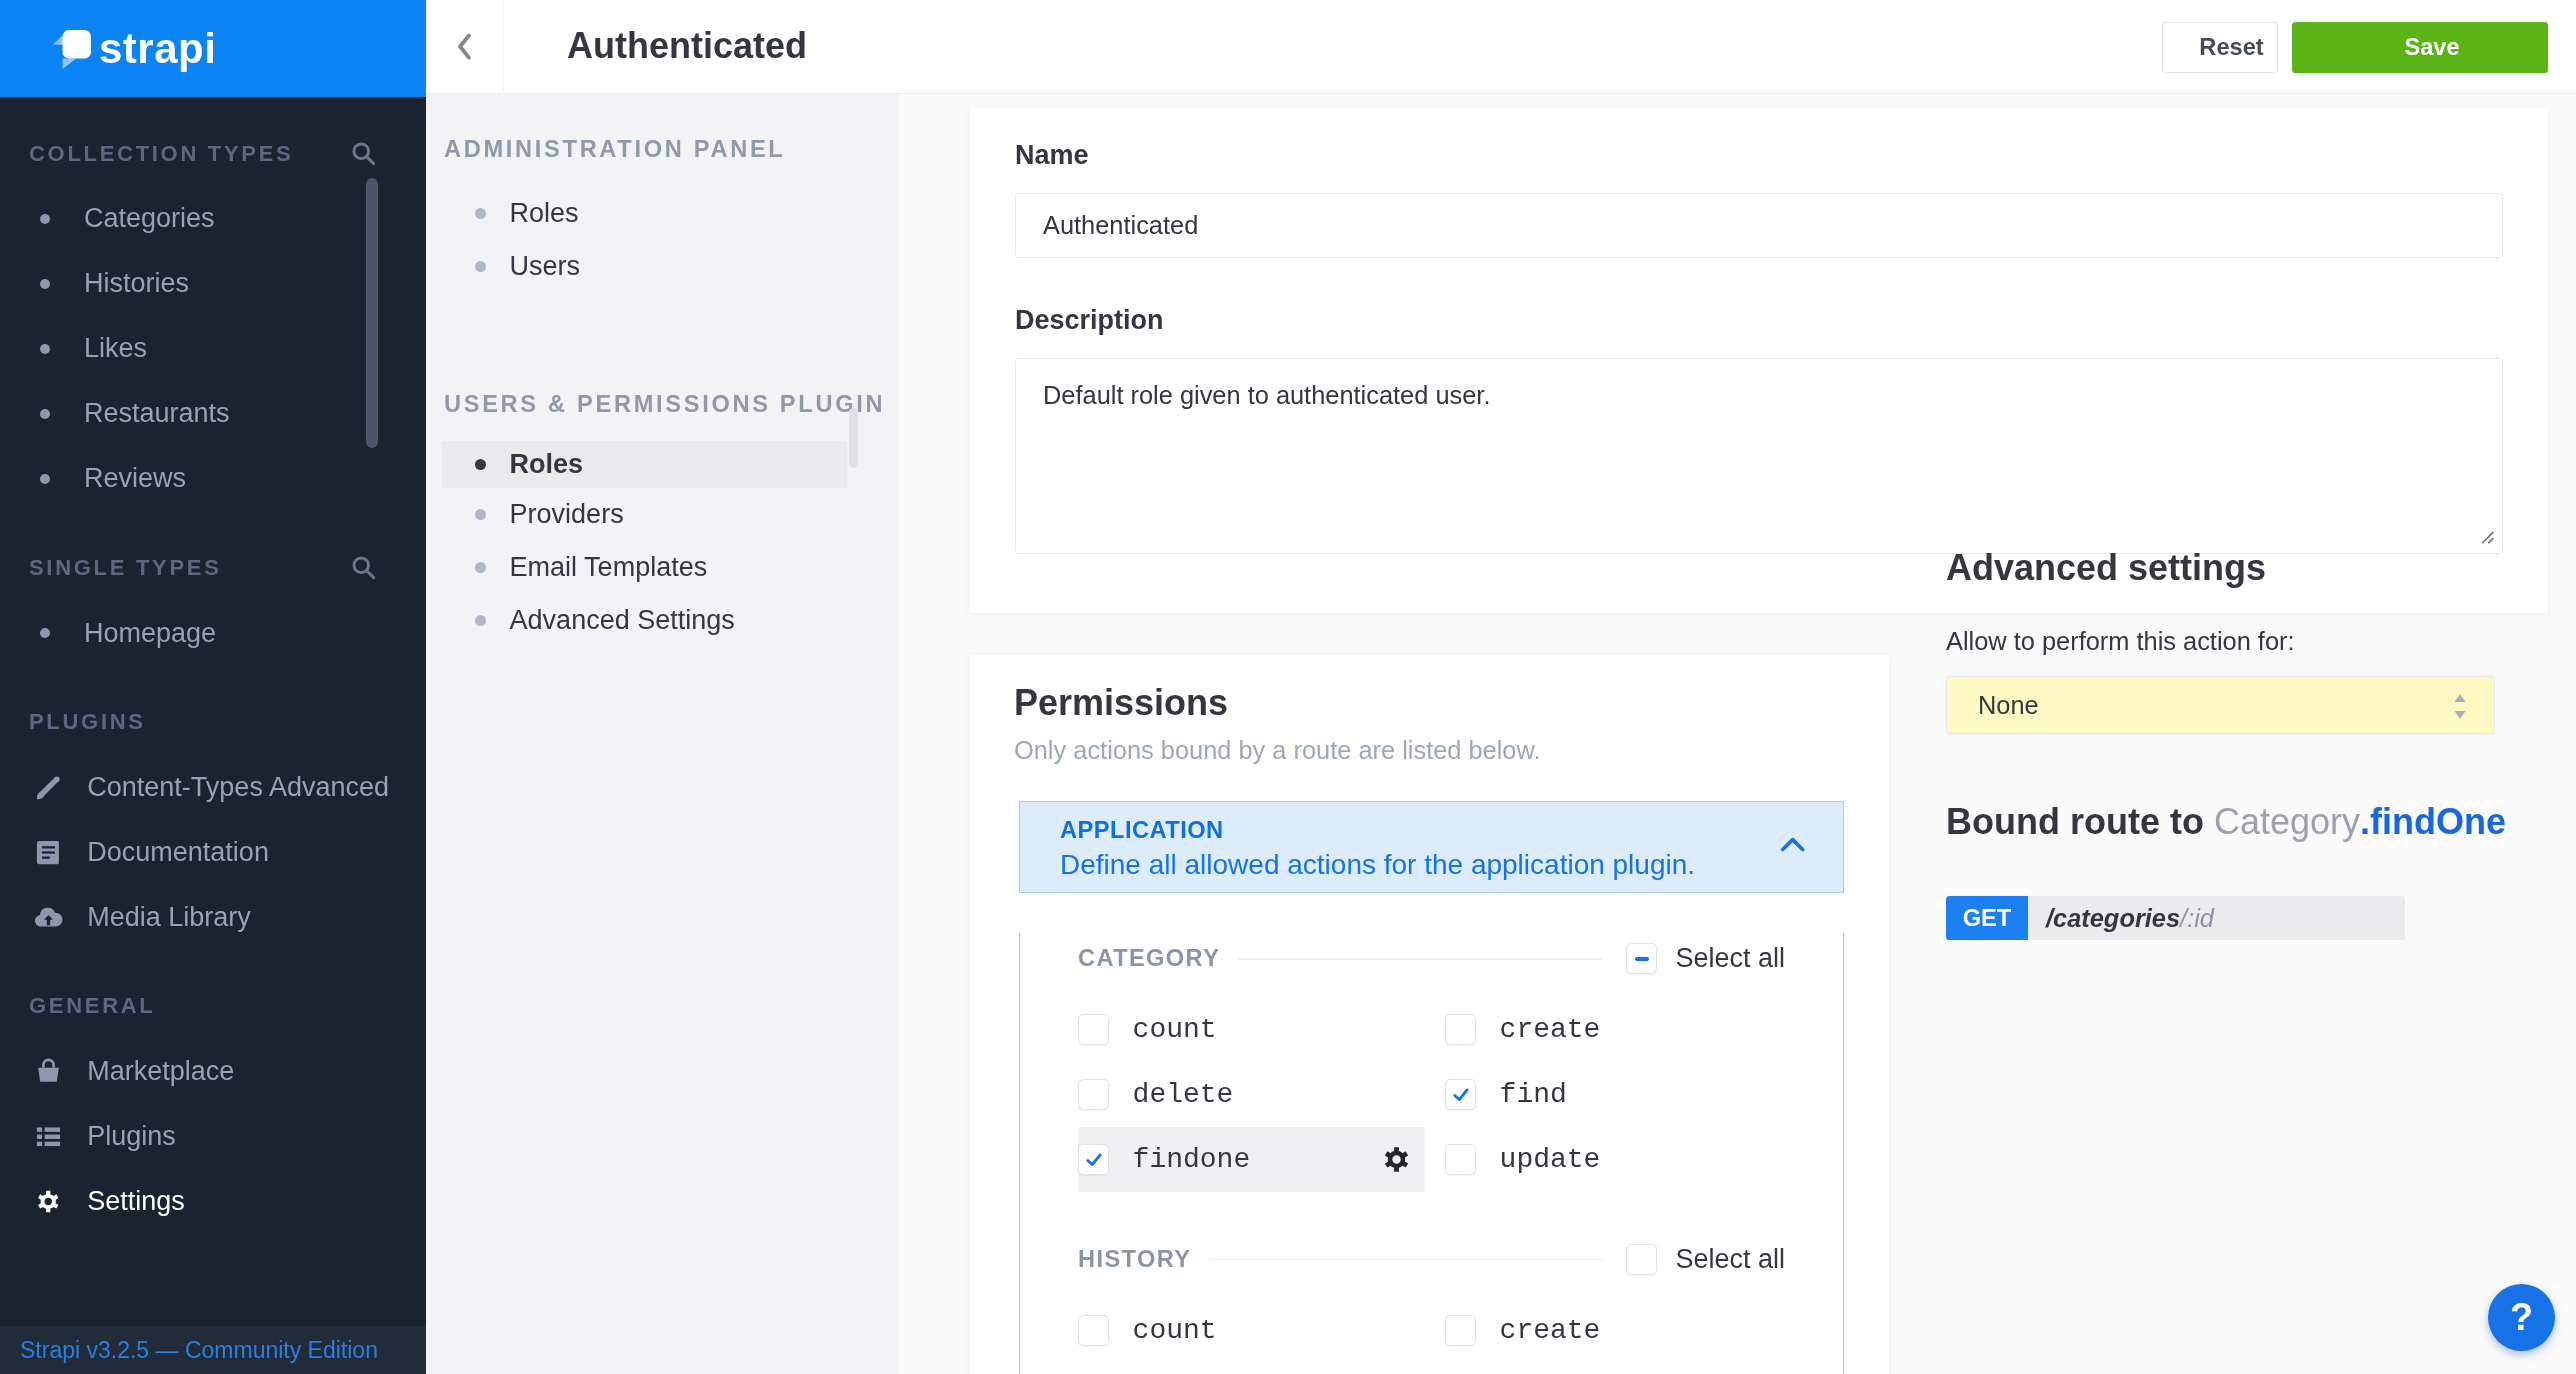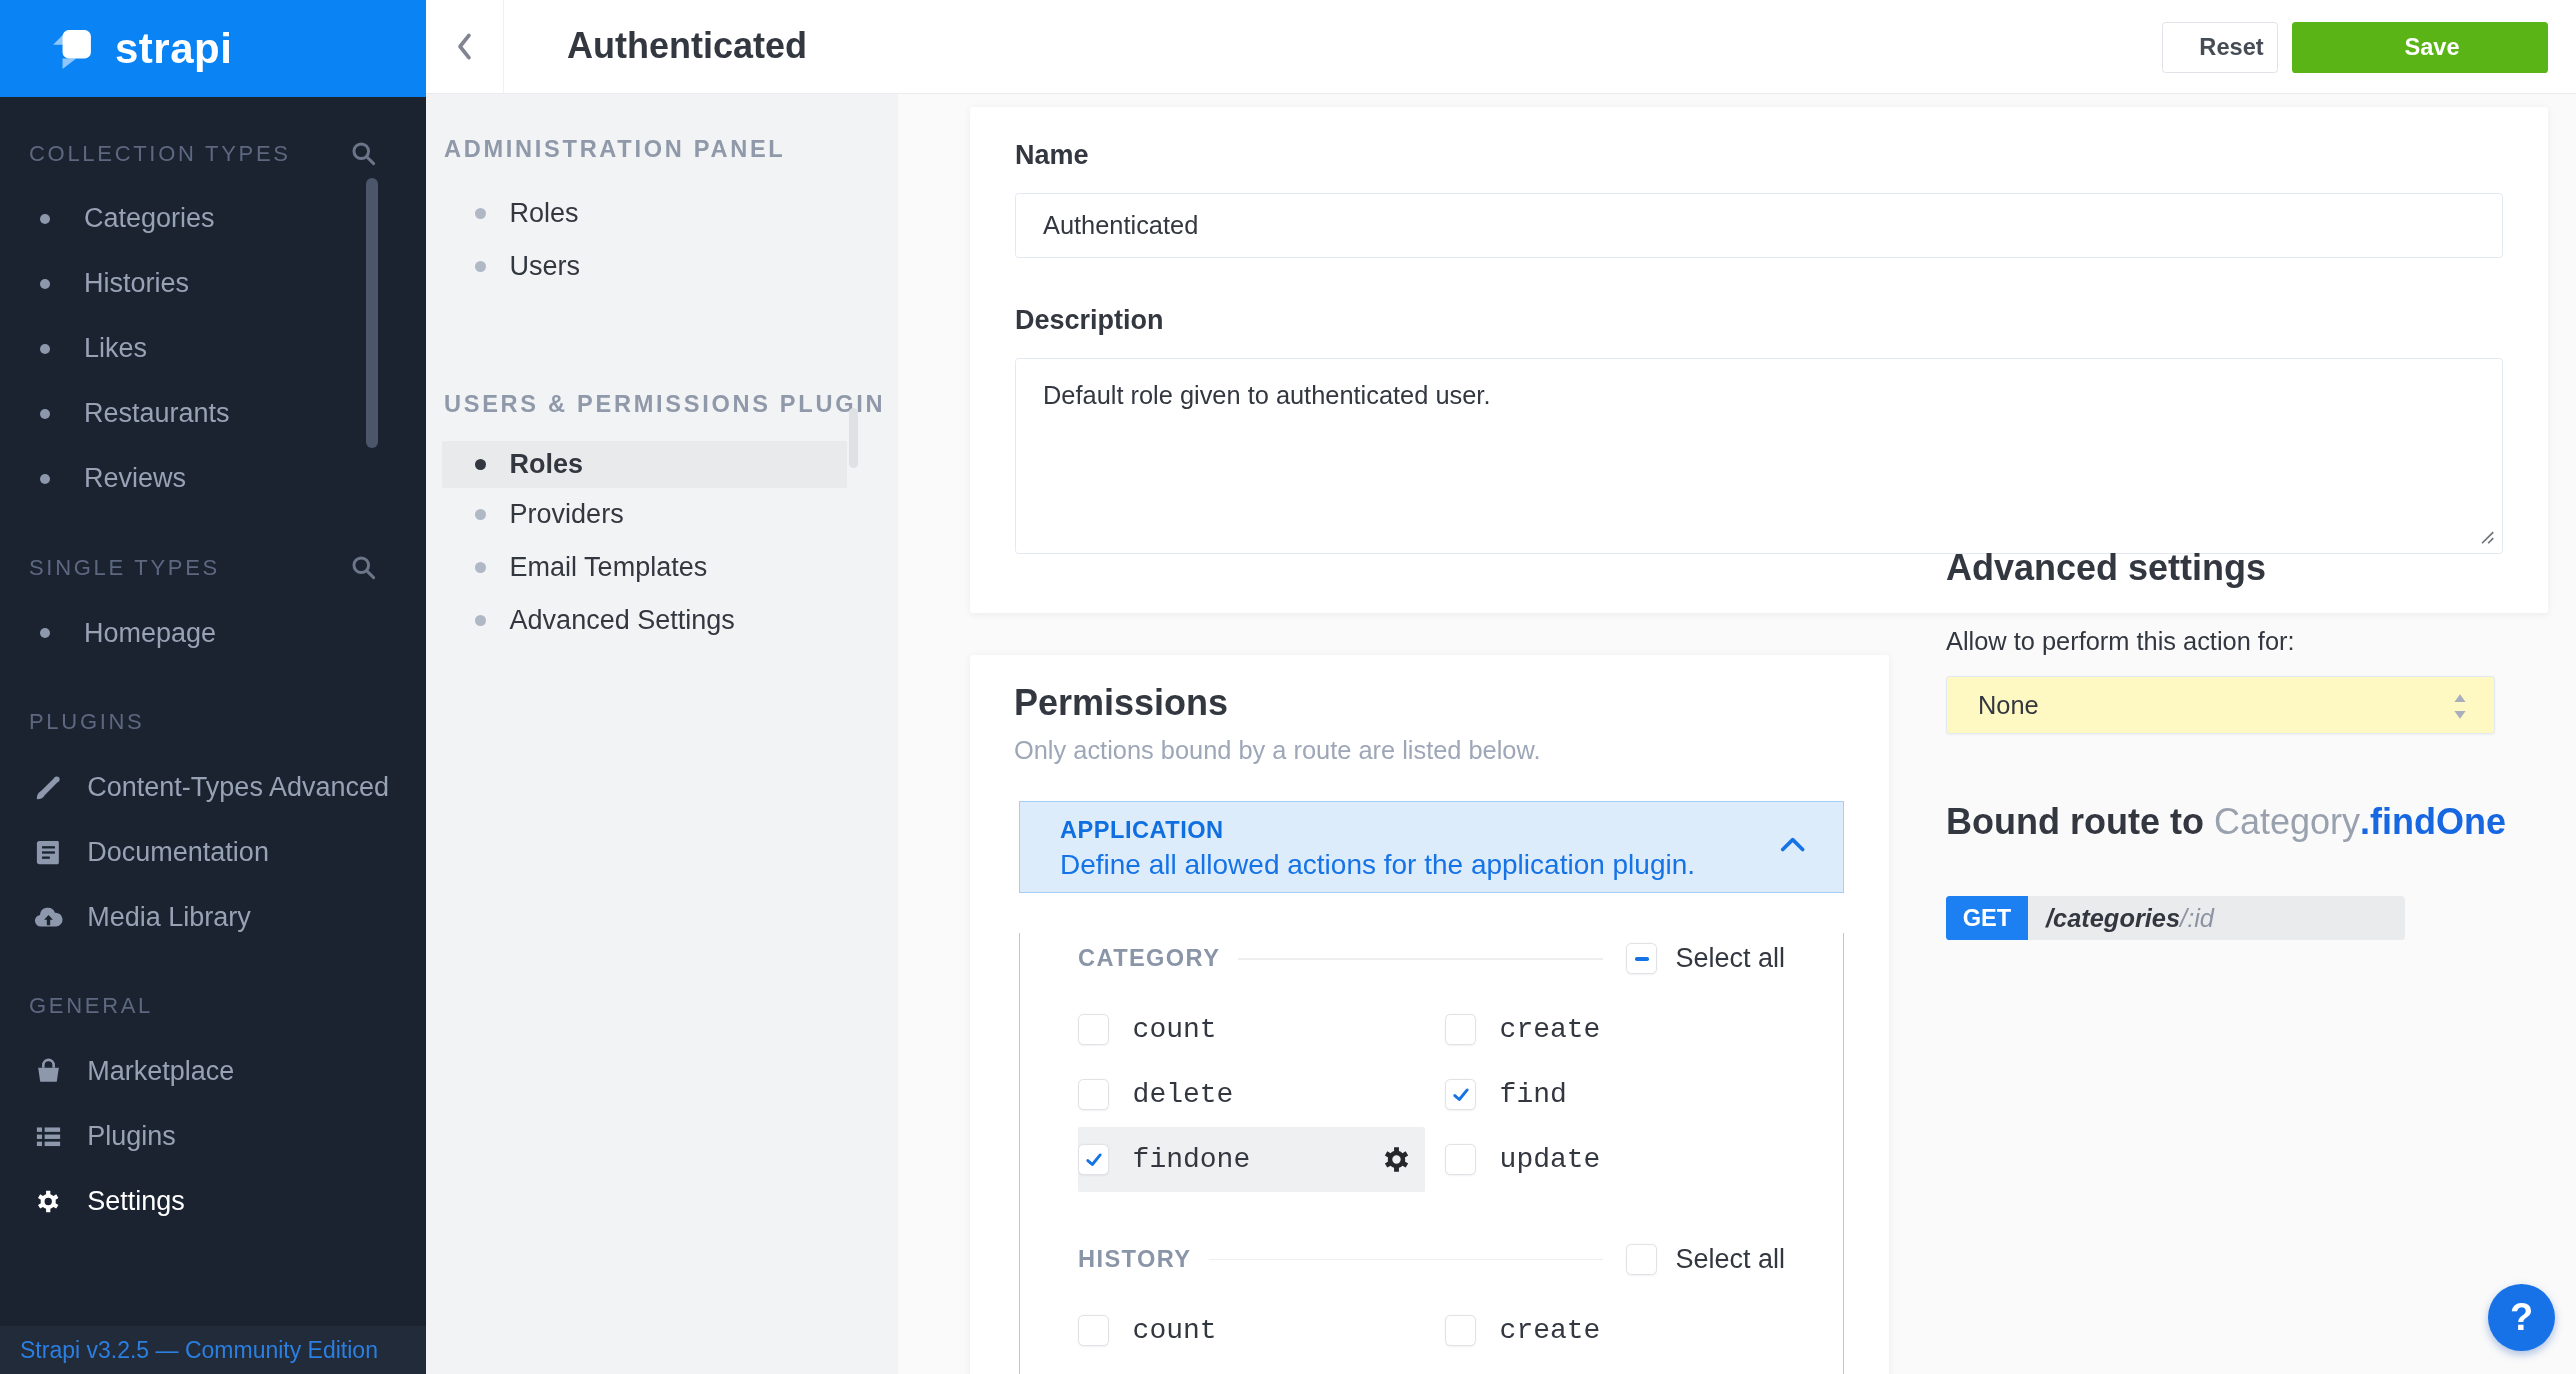--- a/index.html
+++ b/index.html
@@ -2,24 +2,24 @@
 <html style="font-size:14.5px"><head>
 <meta charset="utf-8">
 <style>
   * { margin:0; padding:0; box-sizing:border-box; }
   html,body { width:2576px; height:1375px; }
   body { font-family:"Liberation Sans", sans-serif; background:#fafafa; position:relative; overflow:hidden; color:#333740; }
   svg { display:block; }
 
   
   .main-sidebar { position:absolute; left:0; top:0; width:426px; height:1375px; background:#1b2331; z-index:5; }
-  .logo { height:97px; background:#0a84f5; display:flex; align-items:center; padding-left:51px; gap:22px; }
+  .logo { height:97px; background:#0a84f5; display:flex; align-items:center; padding-left:51px; gap:6px; }
   .logo-text { color:#fff; font-size:42px; font-weight:bold; letter-spacing:0.5px; }
   .sec-head { display:flex; align-items:center; justify-content:space-between; padding:0 49px 0 29px; margin-top:40px; height:33px; }
-  .sec-head .sec-label { color:#5d6880; font-size:22px; font-weight:normal; letter-spacing:2.7px; }
+  .sec-head .sec-label { color:#5d6880; font-size:22px; font-weight:bold; letter-spacing:2.7px; }
   .m-item { display:flex; align-items:center; height:65px; padding-left:40px; color:#98a2b5; font-size:27px; cursor:pointer; }
   .m-item .dot { width:10px; height:10px; border-radius:50%; background:#8d98ac; margin-right:34px; flex:0 0 auto; }
   .m-item .micon { width:31px; height:31px; margin-right:23.6px; margin-left:-7.3px; flex:0 0 auto; }
   .m-item.active { color:#ffffff; }
   .m-list { margin-top:16.3px; }
   .side-scrollbar { position:absolute; left:366px; top:178px; width:11.8px; height:270px; border-radius:6.3px; background:#4c566b; }
   .side-footer { position:absolute; left:0; bottom:0; width:426px; height:49px; background:#222b3a; display:flex; align-items:center; padding-left:20px; }
   .side-footer span { color:#2b7fe0; font-size:23px; }
 
   

